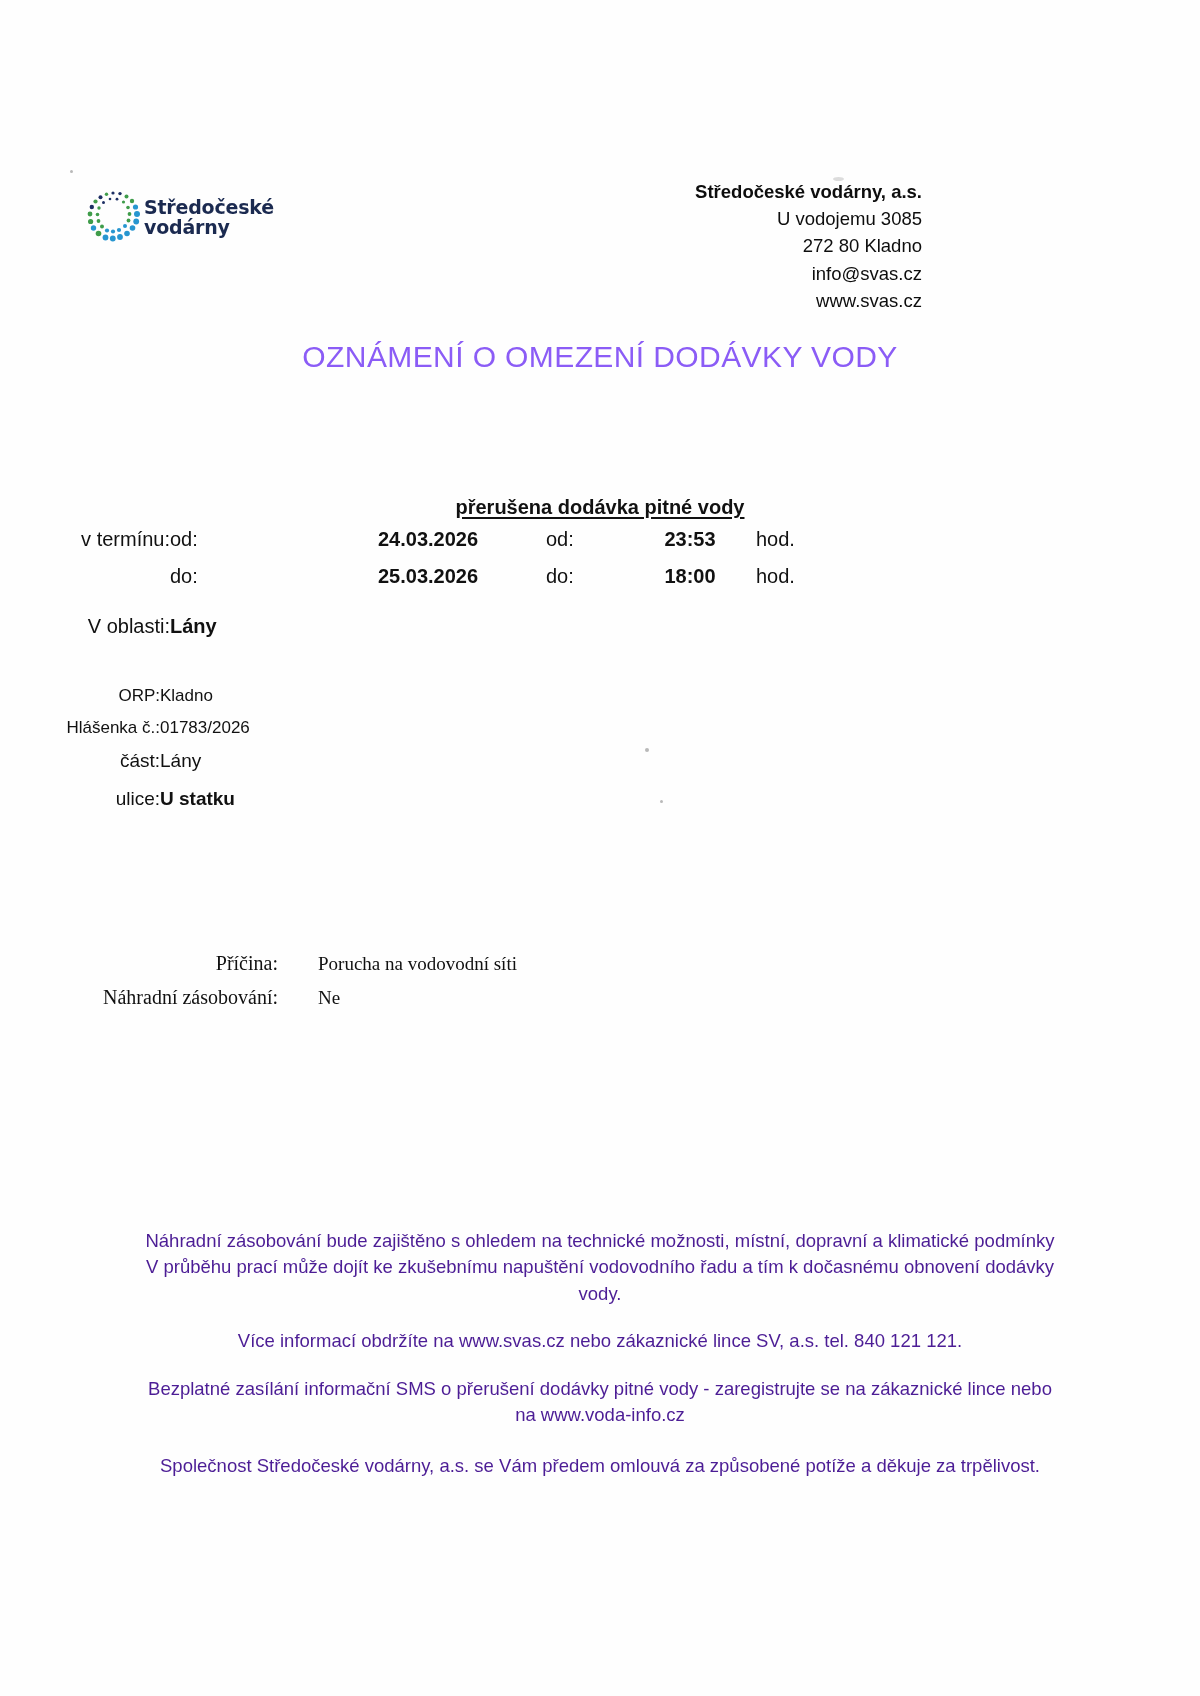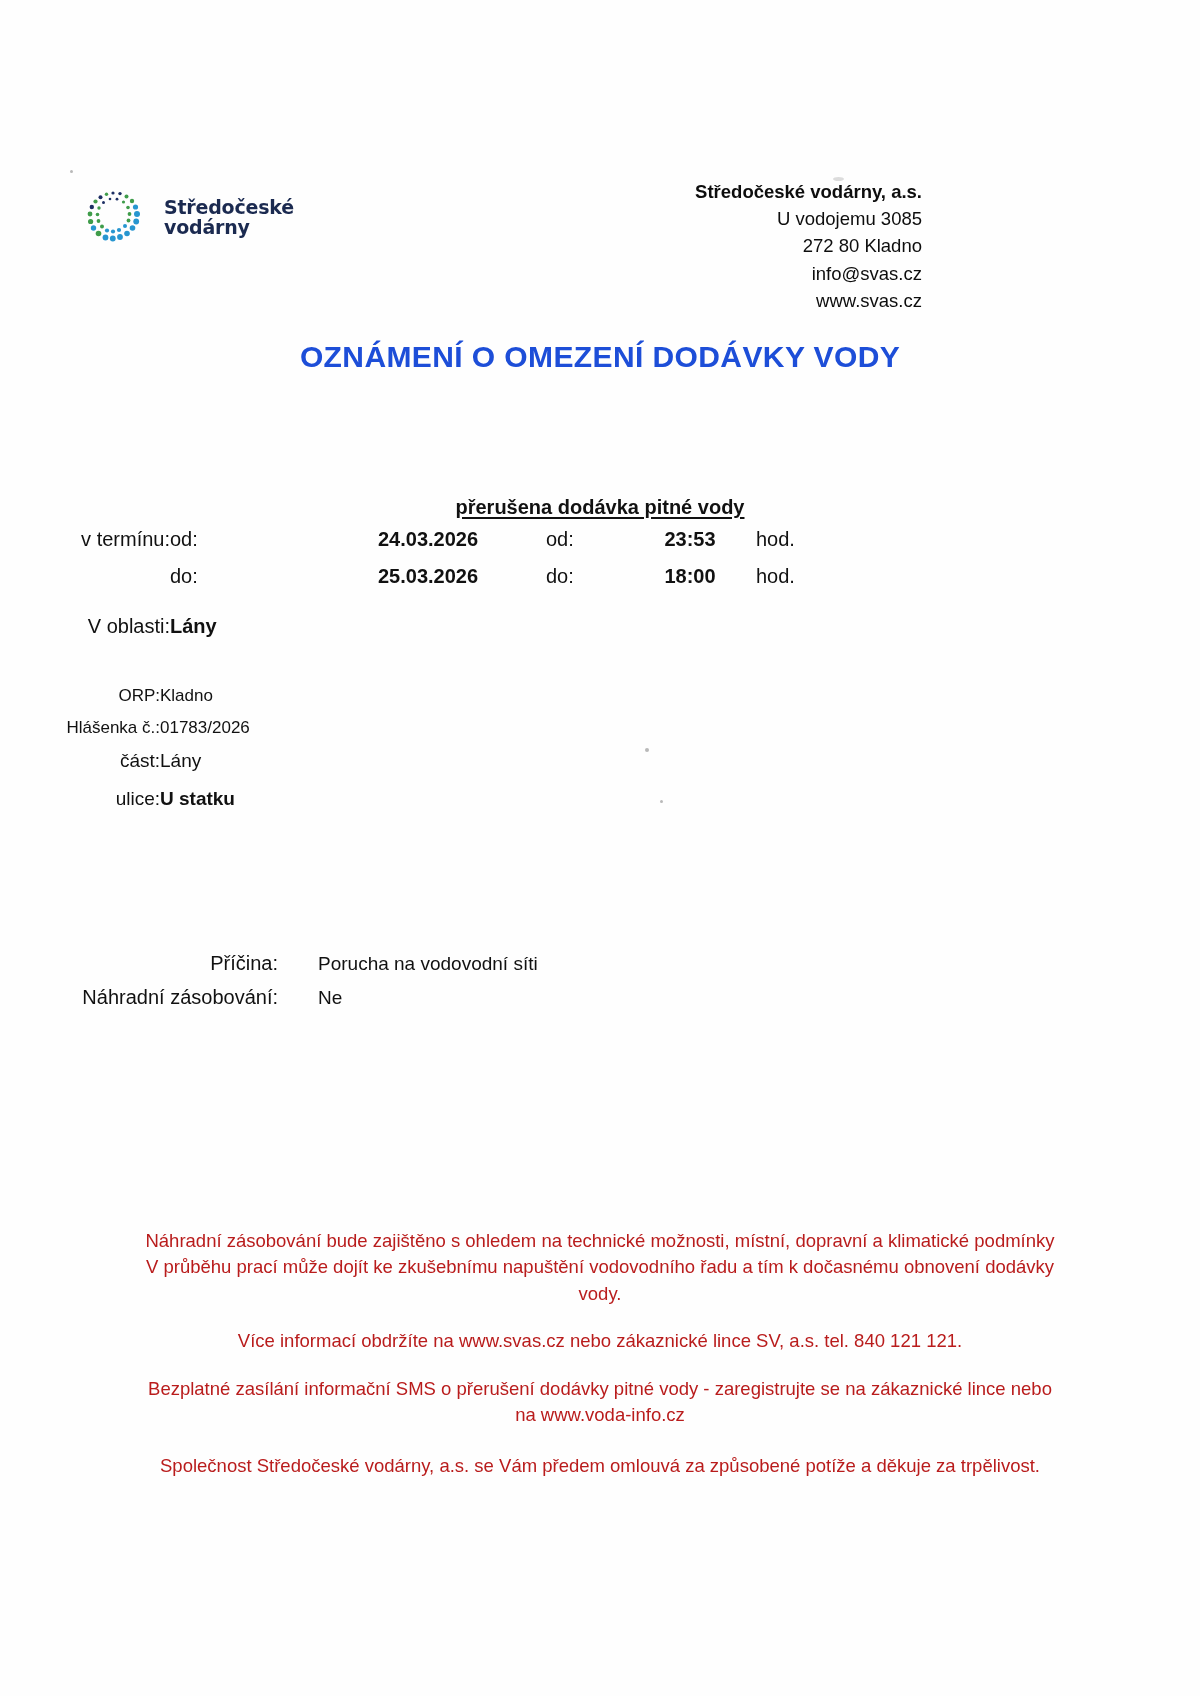--- a/index.html
+++ b/index.html
@@ -29,21 +29,21 @@
     left: 0;
     right: 0;
     height: 150px;
   }
   .logo-block {
     position: absolute;
     left: 82px;
     top: 18px;
     display: flex;
     align-items: center;
-    gap: 20px;
+    gap: 0;
   }
   .logo-mark {
     width: 62px;
     height: 62px;
     position: relative;
     flex: none;
   }
   .logo-text {
     font-family: "DejaVu Sans", sans-serif;
     font-weight: bold;
@@ -66,23 +66,23 @@
   .addr .org { font-weight: bold; }
 
   
   .title {
     position: absolute;
     top: 340px;
     left: 0;
     right: 0;
     text-align: center;
     font-size: 30px;
-    font-weight: bold;
+    font-weight: normal;
     letter-spacing: 0.4px;
-    color: #1d4ed8;
+    color: #8b5cf6;
   }
   .legal {
     position: absolute;
     top: 385px;
     left: 0;
     right: 0;
     text-align: center;
     font-size: 16.5px;
     line-height: 1.45;
     color: #121212;
@@ -169,41 +169,42 @@
   .detail-row .val { text-align: left; }
   .detail-row.big { font-size: 19px; height: 38px; }
   .detail-row .val.bold { font-weight: bold; }
 
   
   .cause-grid {
     position: absolute;
     top: 952px;
     left: 0;
     width: 100%;
+    font-family: Liberation Serif, serif;
   }
   .cause-row {
     display: grid;
     grid-template-columns: 278px 40px auto;
     align-items: baseline;
     font-size: 20px;
     height: 34px;
   }
   .cause-row .lbl { text-align: right; }
   .cause-row .val { grid-column: 3; text-align: left; font-size: 19px; }
 
   
   .footer {
     position: absolute;
     left: 52px;
     right: 52px;
     top: 1228px;
     text-align: center;
     font-size: 18.5px;
     line-height: 1.42;
-    color: #b91c1c;
+    color: #4c1d95;
   }
   .footer p { margin: 0; }
   .footer .gap-a { margin-top: 21px; }
   .footer .gap-b { margin-top: 22px; }
   .footer .gap-c { margin-top: 24px; }
 
   
   .speck {
     position: absolute;
     background: #b9b9b9;

